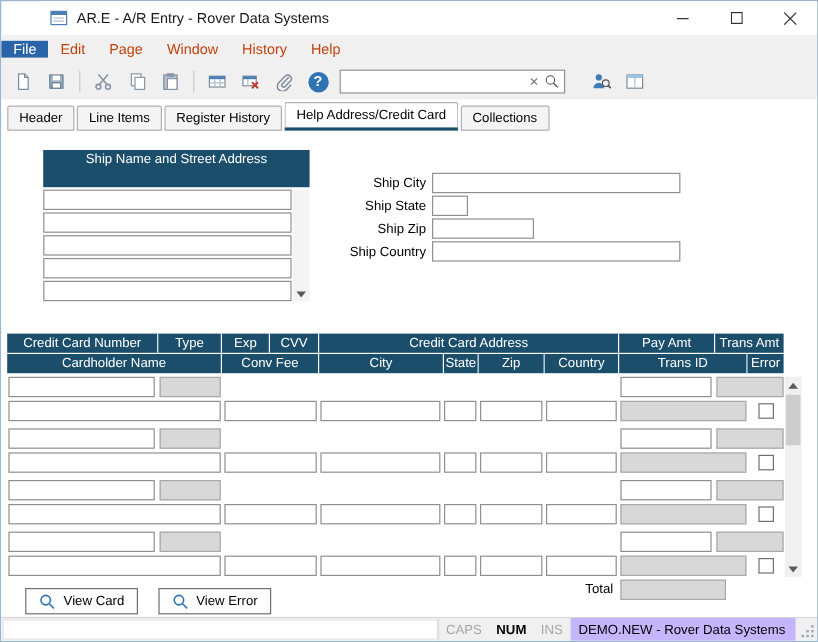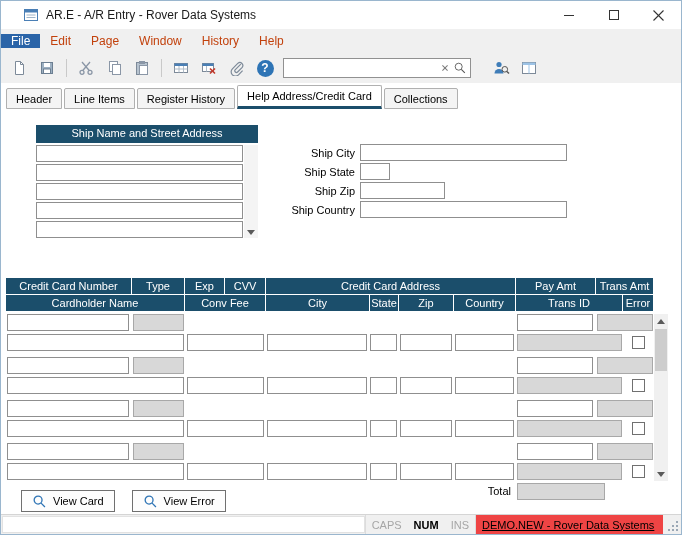--- a/index.html
+++ b/index.html
@@ -2,21 +2,21 @@
 <html style="--header-navy: #1b4e6b; --menu-highlight: #2a64a8; --readonly-fill: #d8d8d8;"><head>
 <meta charset="utf-8">
 <style>
   * { box-sizing: border-box; }
   html,body { margin:0; padding:0; background:#e9e9e9; }
   body { font-family:"Liberation Sans", sans-serif; }
   .window { width:682px; height:535px; background:#fff; border:1px solid #9ab6ce;
             display:flex; flex-direction:column; overflow:hidden; position:relative; }
 
   
-  .titlebar { height:28px; flex:0 0 auto; display:flex; align-items:center; background:#fff; padding-left:22px; }
+  .titlebar { height:28px; flex:0 0 auto; display:flex; align-items:center; background:#fff; padding-left:8px;margin-left:32px; }
   .app-icon { width:16px; height:16px; margin-right:7px; flex:0 0 auto; }
   .title { font-size:12px; color:#1a1a1a; white-space:nowrap; }
   .win-controls { margin-left:auto; display:flex; height:100%; }
   .win-btn { width:45px; height:100%; display:flex; align-items:center; justify-content:center; cursor:default; }
 
   
   .menubar { height:24px; flex:0 0 auto; background:#f0f0f0; display:flex; align-items:center; font-size:12px; }
   .menu-item { padding:0 10px; display:flex; align-items:center; color:#c2410c; }
   .menu-item.selected { background:var(--menu-highlight,#2a64a8); color:#fff; }
 
@@ -37,21 +37,21 @@
 
   .tabstrip { position:absolute; top:2px; left:5px; height:24px; display:flex; gap:2px; align-items:flex-end; font-size:11px; }
   .tab { height:21px; padding:0 9px; display:flex; align-items:center; background:#f4f4f4;
          border:1px solid #b0b0b0; border-radius:2px 2px 0 0; color:#000; white-space:nowrap; }
   .tab.active { height:24px; background:#fff; border-bottom:3px solid var(--header-navy,#1b4e6b); }
 
   .navy { background:var(--header-navy,#1b4e6b); color:#fff; }
 
   
   .ship-left { position:absolute; left:35px; top:42px; width:222px; }
-  .ship-addr-header { height:18px; line-height:17px; text-align:center; font-size:11px; }
+  .ship-addr-header { height:31px; line-height:17px; text-align:center; font-size:11px; }
   .ship-addr-body { display:flex; margin-top:2px; }
   .addr-col { flex:1; display:flex; flex-direction:column; gap:2px; }
   .addr-col input { height:17px; width:100%; border:1px solid #8f8f8f; font-family:inherit; font-size:11px; padding:0 3px; outline:none; }
   .addr-scroll { width:14px; margin-left:1px; background:#f4f4f4; display:flex; flex-direction:column;
                  justify-content:flex-end; align-items:center; padding-bottom:3px; }
 
   .ship-right { position:absolute; left:286px; top:61px; }
   .ship-row { display:flex; align-items:center; height:17px; margin-bottom:2px; font-size:11px; }
   .ship-row label { width:68px; text-align:right; margin-right:5px; white-space:nowrap; }
   .ship-row input { height:17px; border:1px solid #8f8f8f; font-family:inherit; font-size:11px; padding:0 3px; outline:none; }
@@ -98,22 +98,22 @@
   .btn { height:22px; min-width:88px; padding:0 10px; background:#fdfdfd; border:1px solid #707070;
          display:flex; align-items:center; justify-content:flex-end; gap:6px; font-size:11px; color:#000; }
 
   
   .statusbar { height:20px; flex:0 0 auto; background:#f0f0f0; border-top:1px solid #d5d5d5;
                display:flex; align-items:stretch; font-size:11px; }
   .sb-msg { flex:1; background:#fff; border:1px solid #e2e2e2; margin:1px 0 1px 1px; }
   .sb-ind { display:flex; align-items:center; justify-content:center; color:#a6a6a6; padding:0 6px; }
   .sb-ind.first { border-left:1px solid #dcdcdc; }
   .sb-ind.on { color:#000; font-weight:bold; }
-  .sb-company { width:188px; background:#ef4444; border-left:1px solid #dcdcdc; display:flex; align-items:center;
-                padding-left:6px; color:#000; white-space:nowrap; overflow:hidden;text-decoration:underline; }
+  .sb-company { width:188px; background:#c4b5fd; border-left:1px solid #dcdcdc; display:flex; align-items:center;
+                padding-left:6px; color:#000; white-space:nowrap; overflow:hidden; }
   .sb-grip { width:18px; display:flex; align-items:flex-end; justify-content:flex-end; padding:2px; }
 </style>
 </head>
 <body>
 
 <div class="window">
 
   <div class="titlebar">
     <span class="app-icon">
       <svg width="16" height="16" viewBox="0 0 16 16">

